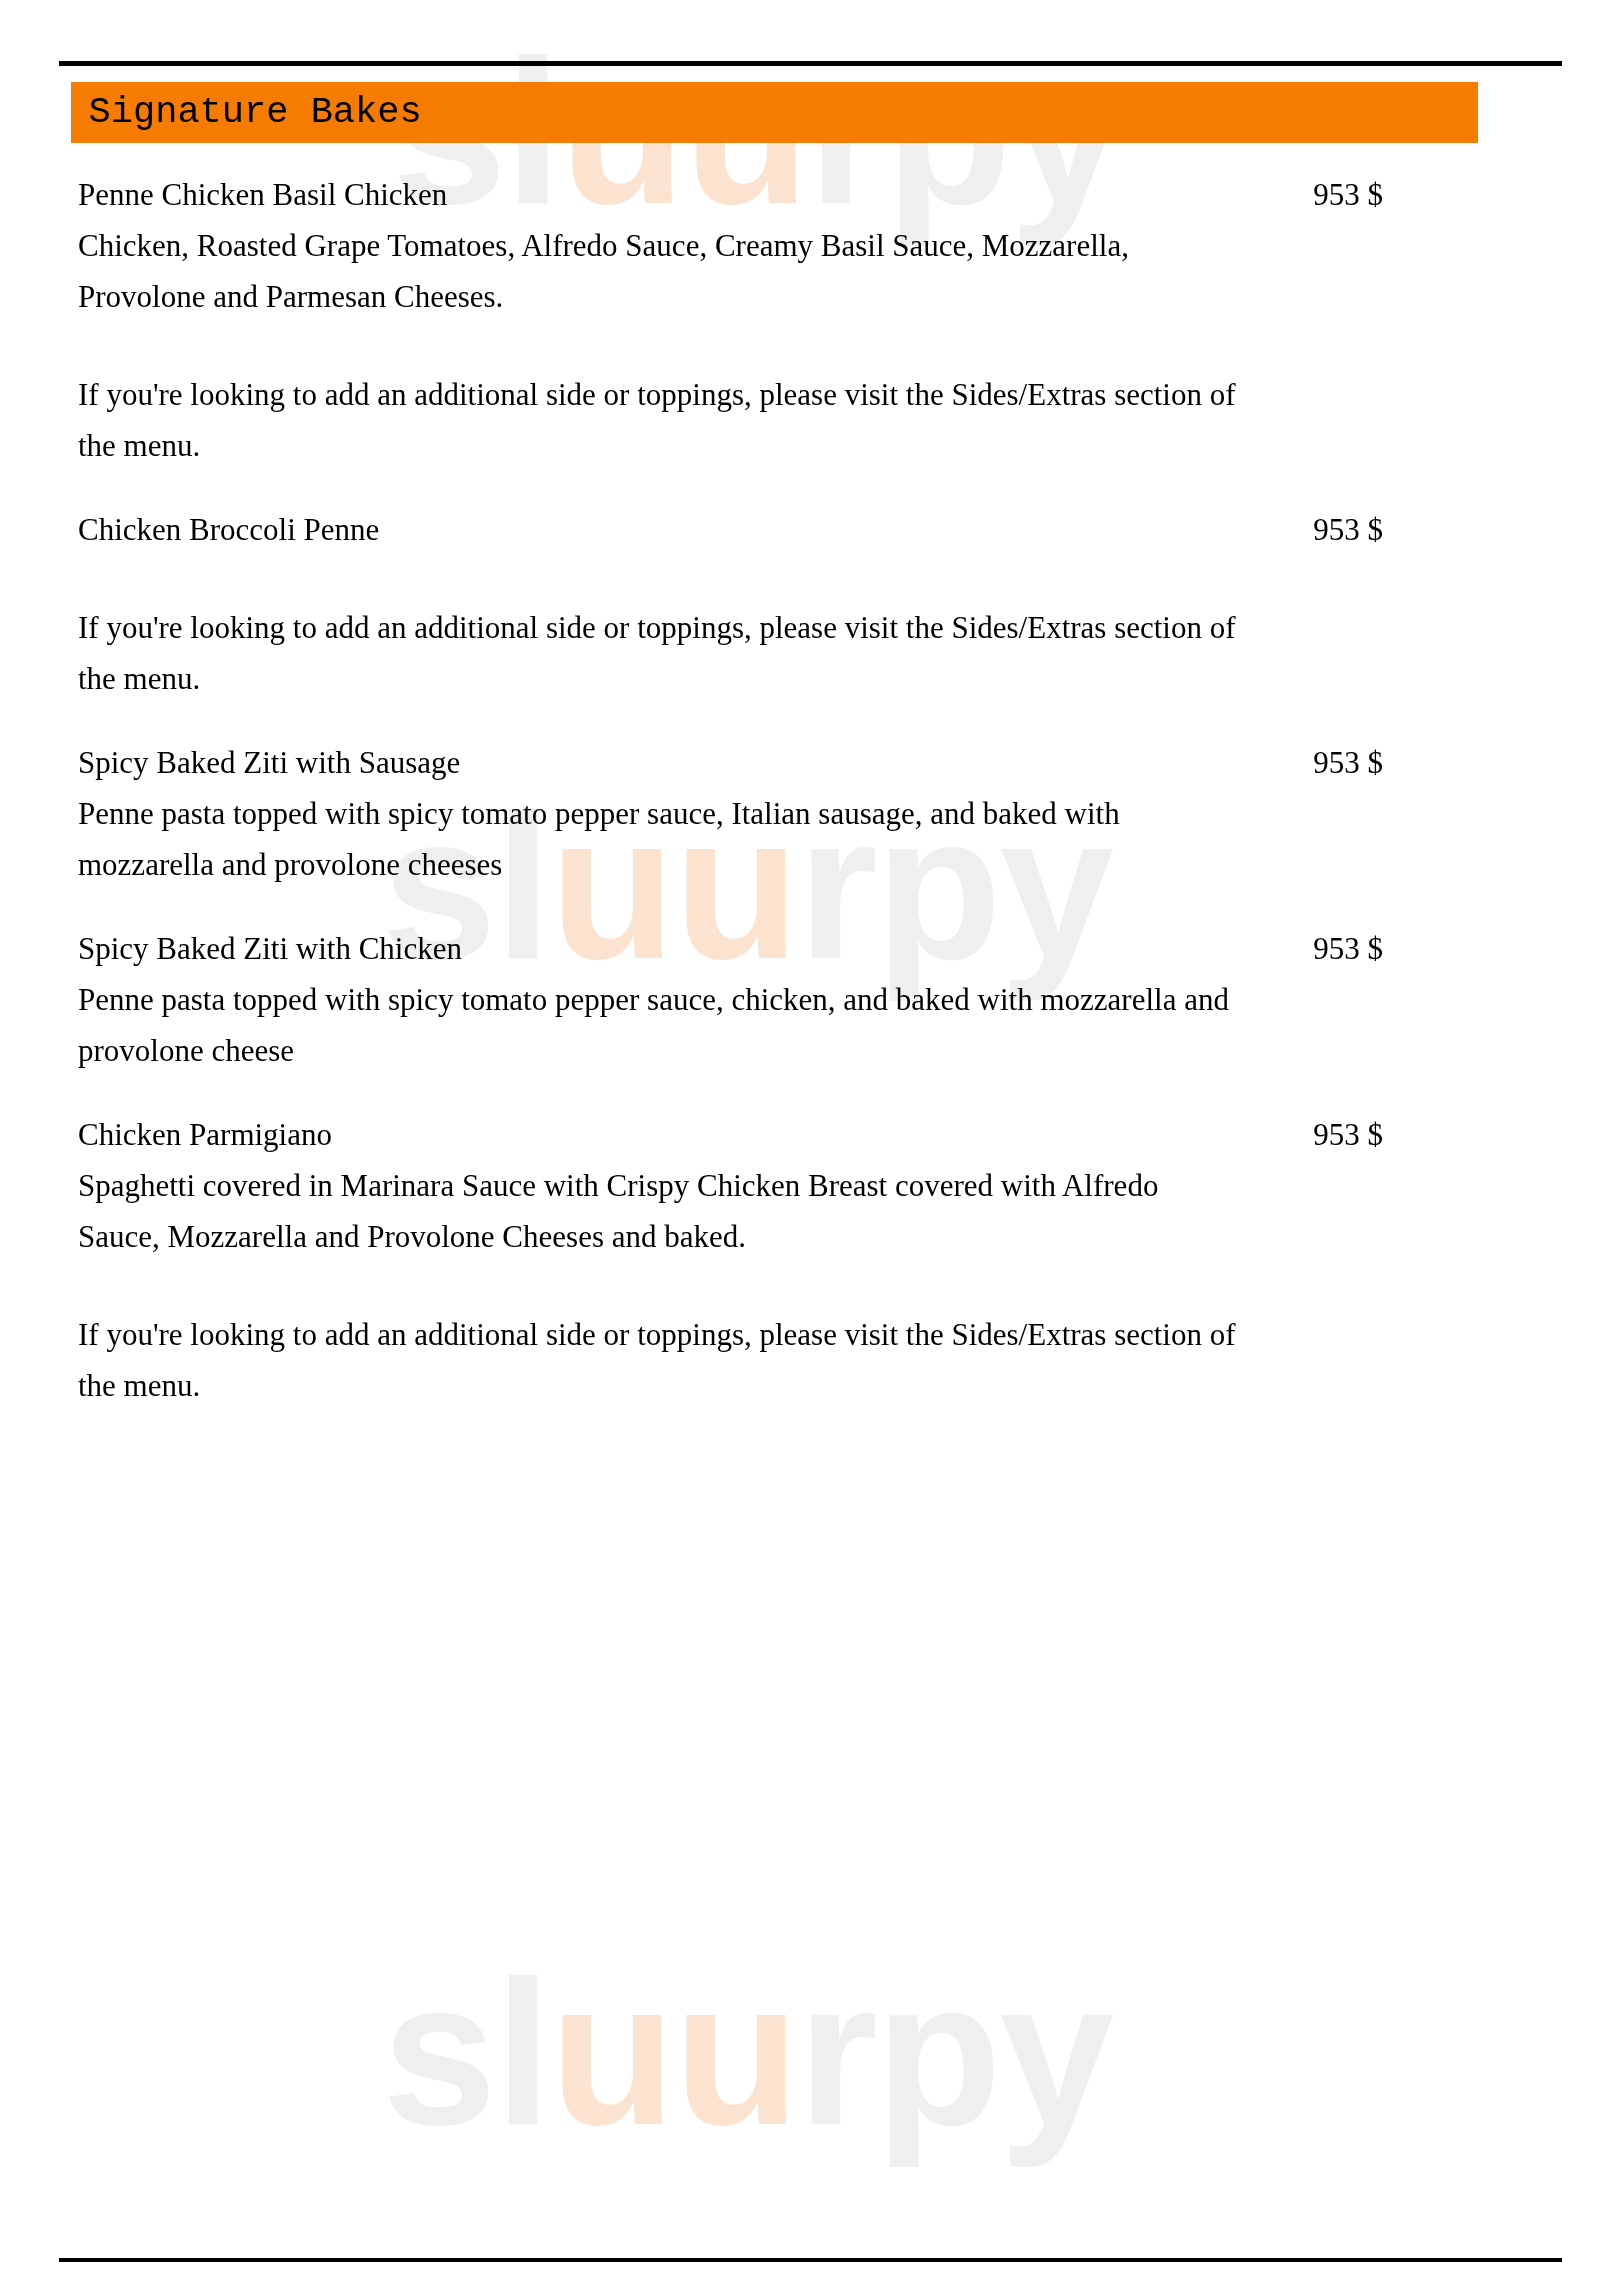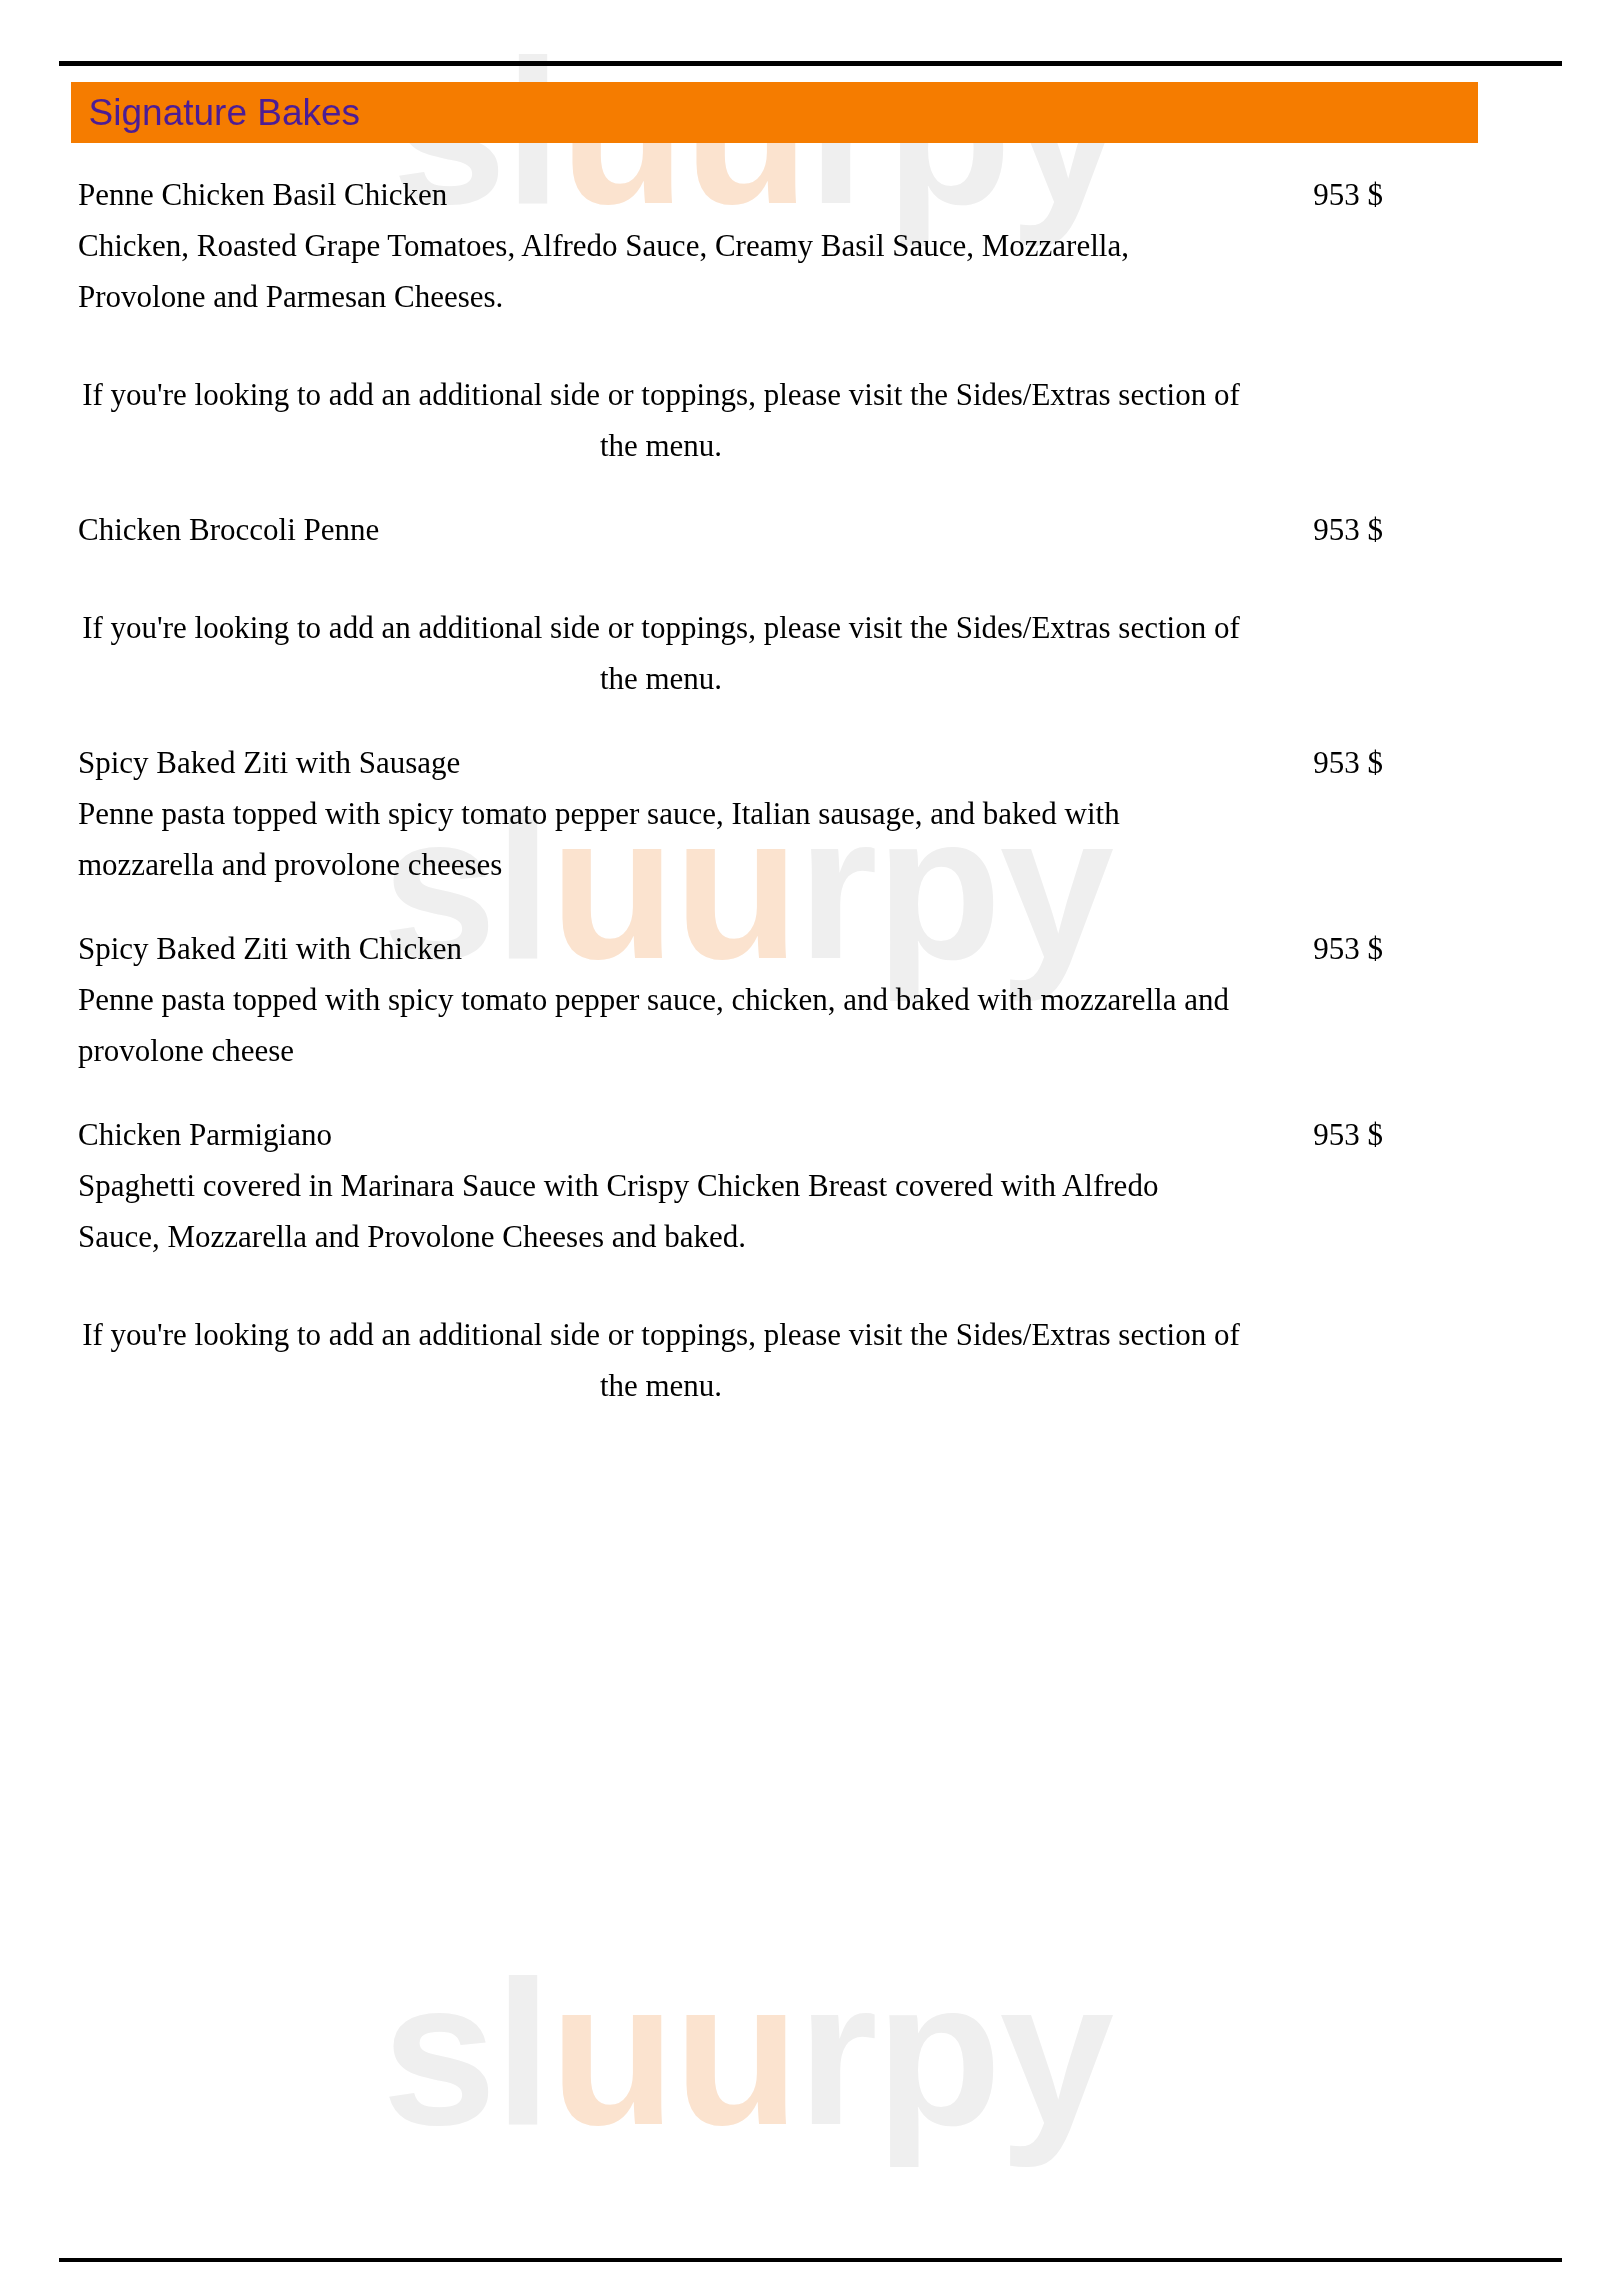--- a/index.html
+++ b/index.html
@@ -70,23 +70,23 @@
     position: absolute;
     left: 71px;
     top: 82px;
     width: 1407px;
     height: 61px;
     background: #f57c00;
     box-sizing: border-box;
     padding: 7.8px 0 0 17.6px;
   }
   .section-header .title {
-    font-family: Liberation Sans, sans-serif;
+    font-family: Liberation Mono, monospace;
     font-size: 37px;
-    color: #4c1d95;
+    color: #000000;
     line-height: 45px;
   }
 
   
   .menu {
     position: absolute;
     left: 78px;
     top: 169px;
     width: 1421px;
   }
@@ -114,21 +114,20 @@
     line-height: 51px;
     width: 1166px;
     white-space: pre-line;
   }
   .item-note {
     font-size: 31px;
     line-height: 51px;
     width: 1166px;
     margin-top: 47px;
     white-space: pre-line;
-    text-align: center;
   }
 </style>
 </head>
 <body>
 
 <div class="wm wm-top">
   <span>sl</span><span class="u">uu</span><span>rpy</span>
 </div>
 <div class="wm wm-mid">
   <span>sl</span><span class="u">uu</span><span>rpy</span>

